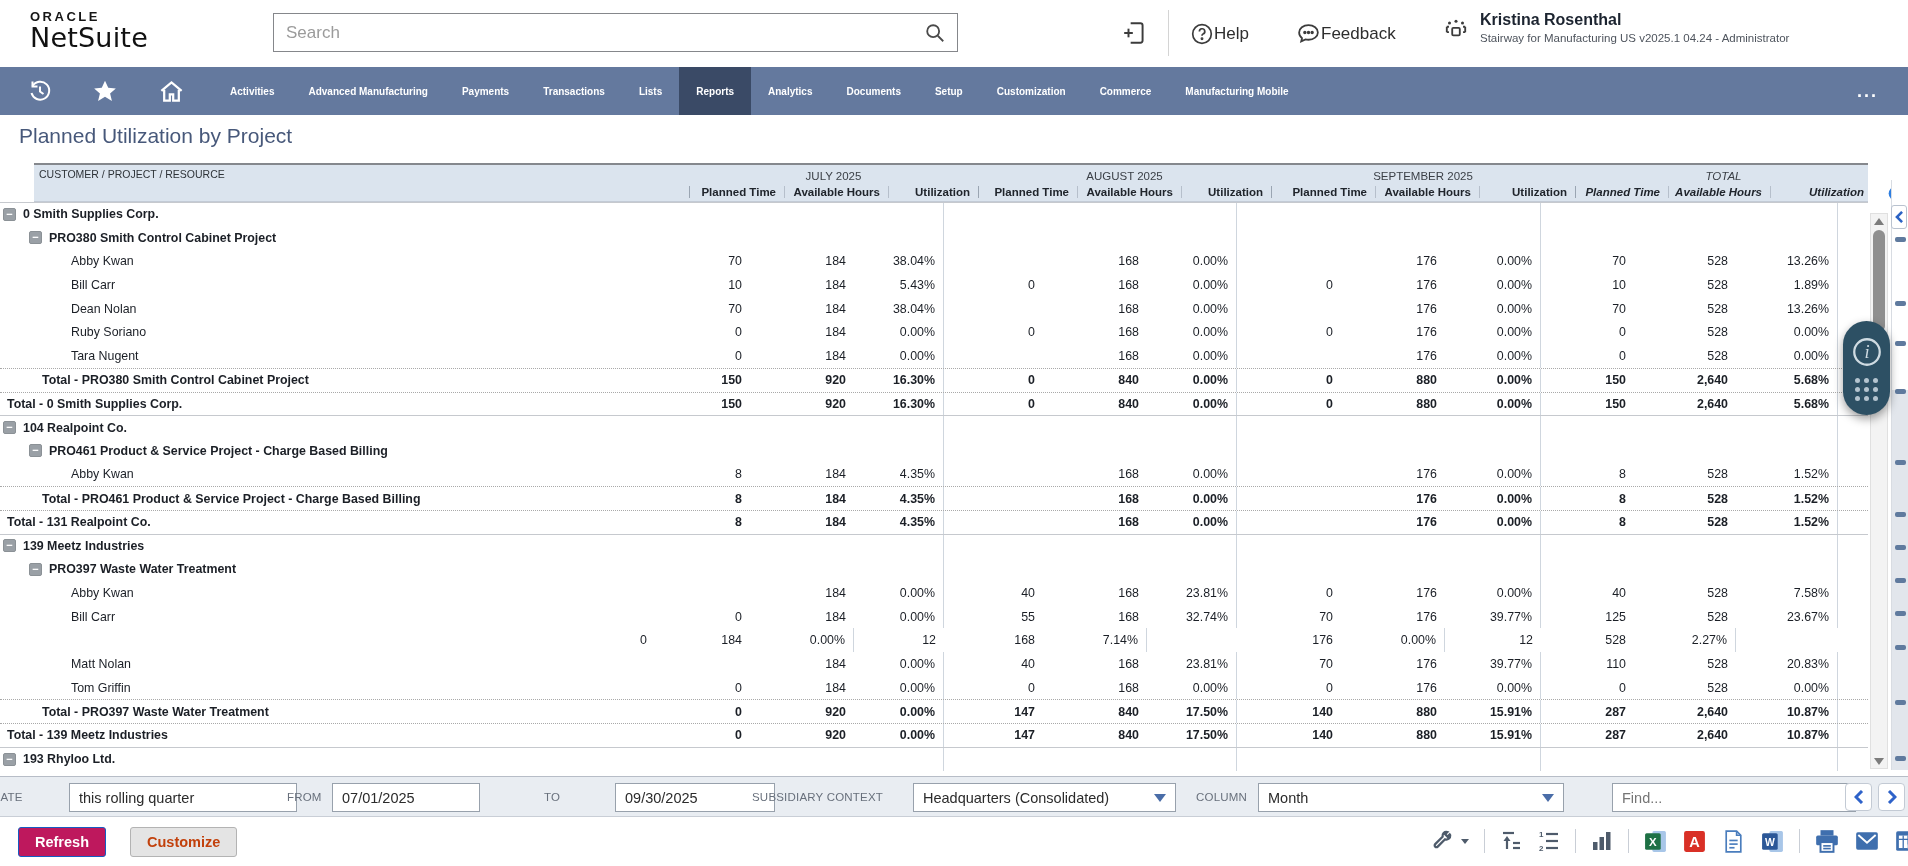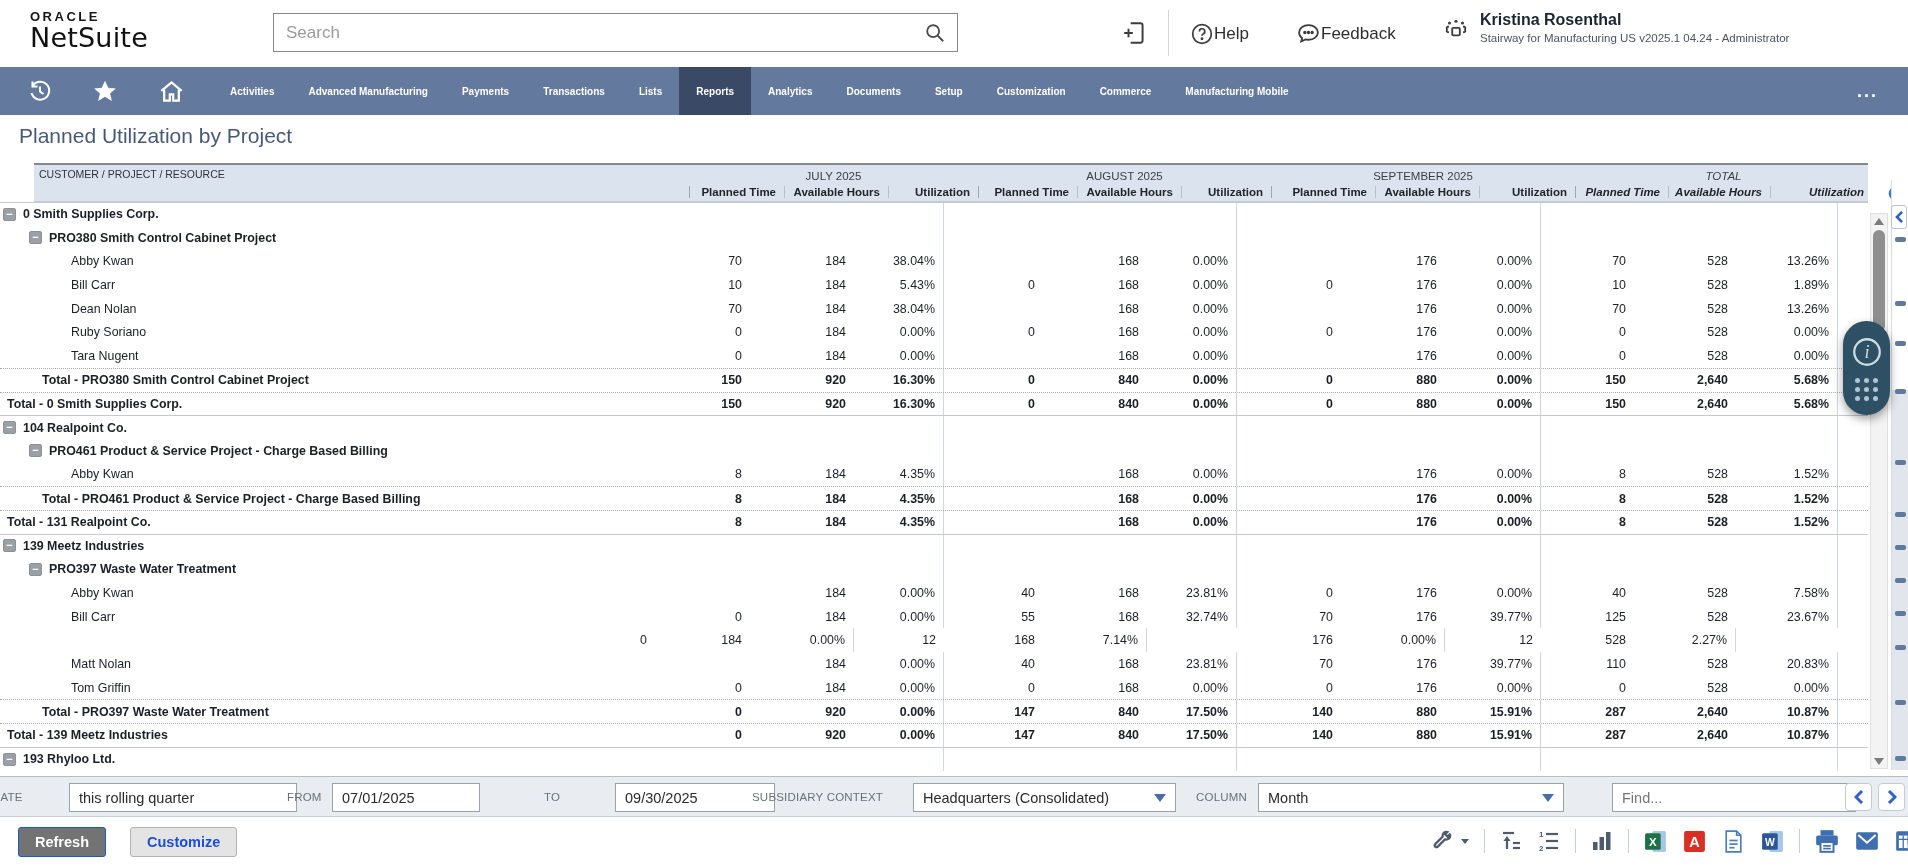--- a/index.html
+++ b/index.html
@@ -84,22 +84,22 @@
   
   .filterbar { position:absolute; left:0; top:776px; width:1908px; height:41px; background:#e9edf2; border-top:1px solid #b7bdc7; border-bottom:1px solid #c9ced6; }
   .flabel { position:absolute; top:14px; font-size:11.5px; color:#68707c; letter-spacing:.2px; white-space:nowrap; }
   .finput, .fselect { position:absolute; top:6px; height:29px; background:#fff; border:1px solid #98a1ac; font-size:14.5px; color:#2b2b2b; padding:0 9px; font-family:"Liberation Sans",sans-serif; }
   .fselect { display:flex; align-items:center; justify-content:space-between; cursor:pointer; }
   .fcaret { width:0; height:0; border-left:6px solid transparent; border-right:6px solid transparent; border-top:8px solid #4a6da8; margin-left:8px; }
   .pagebtn { position:absolute; top:6px; width:27px; height:28px; background:#fff; border:1px solid #c3cad4; border-radius:4px; display:flex; align-items:center; justify-content:center; cursor:pointer; }
 
   
   .actionrow { position:absolute; left:0; top:818px; width:1908px; height:48px; background:#fff; }
-  .btn-refresh { position:absolute; left:18px; top:9px; height:30px; padding:0 16px; background:#737373; border:1px solid #155cc2; border-radius:3px; color:#fff; font-size:14.5px; font-weight:700; cursor:pointer; font-family:"Liberation Sans",sans-serif; }
-  .btn-customize { position:absolute; left:130px; top:9px; height:30px; padding:0 16px; background:#e4e4e4; border:1px solid #b3b3b3; border-radius:3px; color:#1d4ed8; font-size:14.5px; font-weight:700; cursor:pointer; font-family:"Liberation Sans",sans-serif; }
+  .btn-refresh { position:absolute; left:18px; top:9px; height:30px; padding:0 16px; background:#be185d; border:1px solid #155cc2; border-radius:3px; color:#fff; font-size:14.5px; font-weight:700; cursor:pointer; font-family:"Liberation Sans",sans-serif; }
+  .btn-customize { position:absolute; left:130px; top:9px; height:30px; padding:0 16px; background:#e4e4e4; border:1px solid #b3b3b3; border-radius:3px; color:#c2410c; font-size:14.5px; font-weight:700; cursor:pointer; font-family:"Liberation Sans",sans-serif; }
   .export-toolbar { position:absolute; right:-12px; top:10px; display:flex; align-items:center; gap:14px; }
   .export-toolbar .icn { cursor:pointer; }
   .tb-sep { width:1px; height:24px; background:#c9ced6; }
 </style>
 </head>
 <body>
 
 <div class="topbar">
   <div class="brand">
     <div class="brand-oracle">ORACLE</div>

